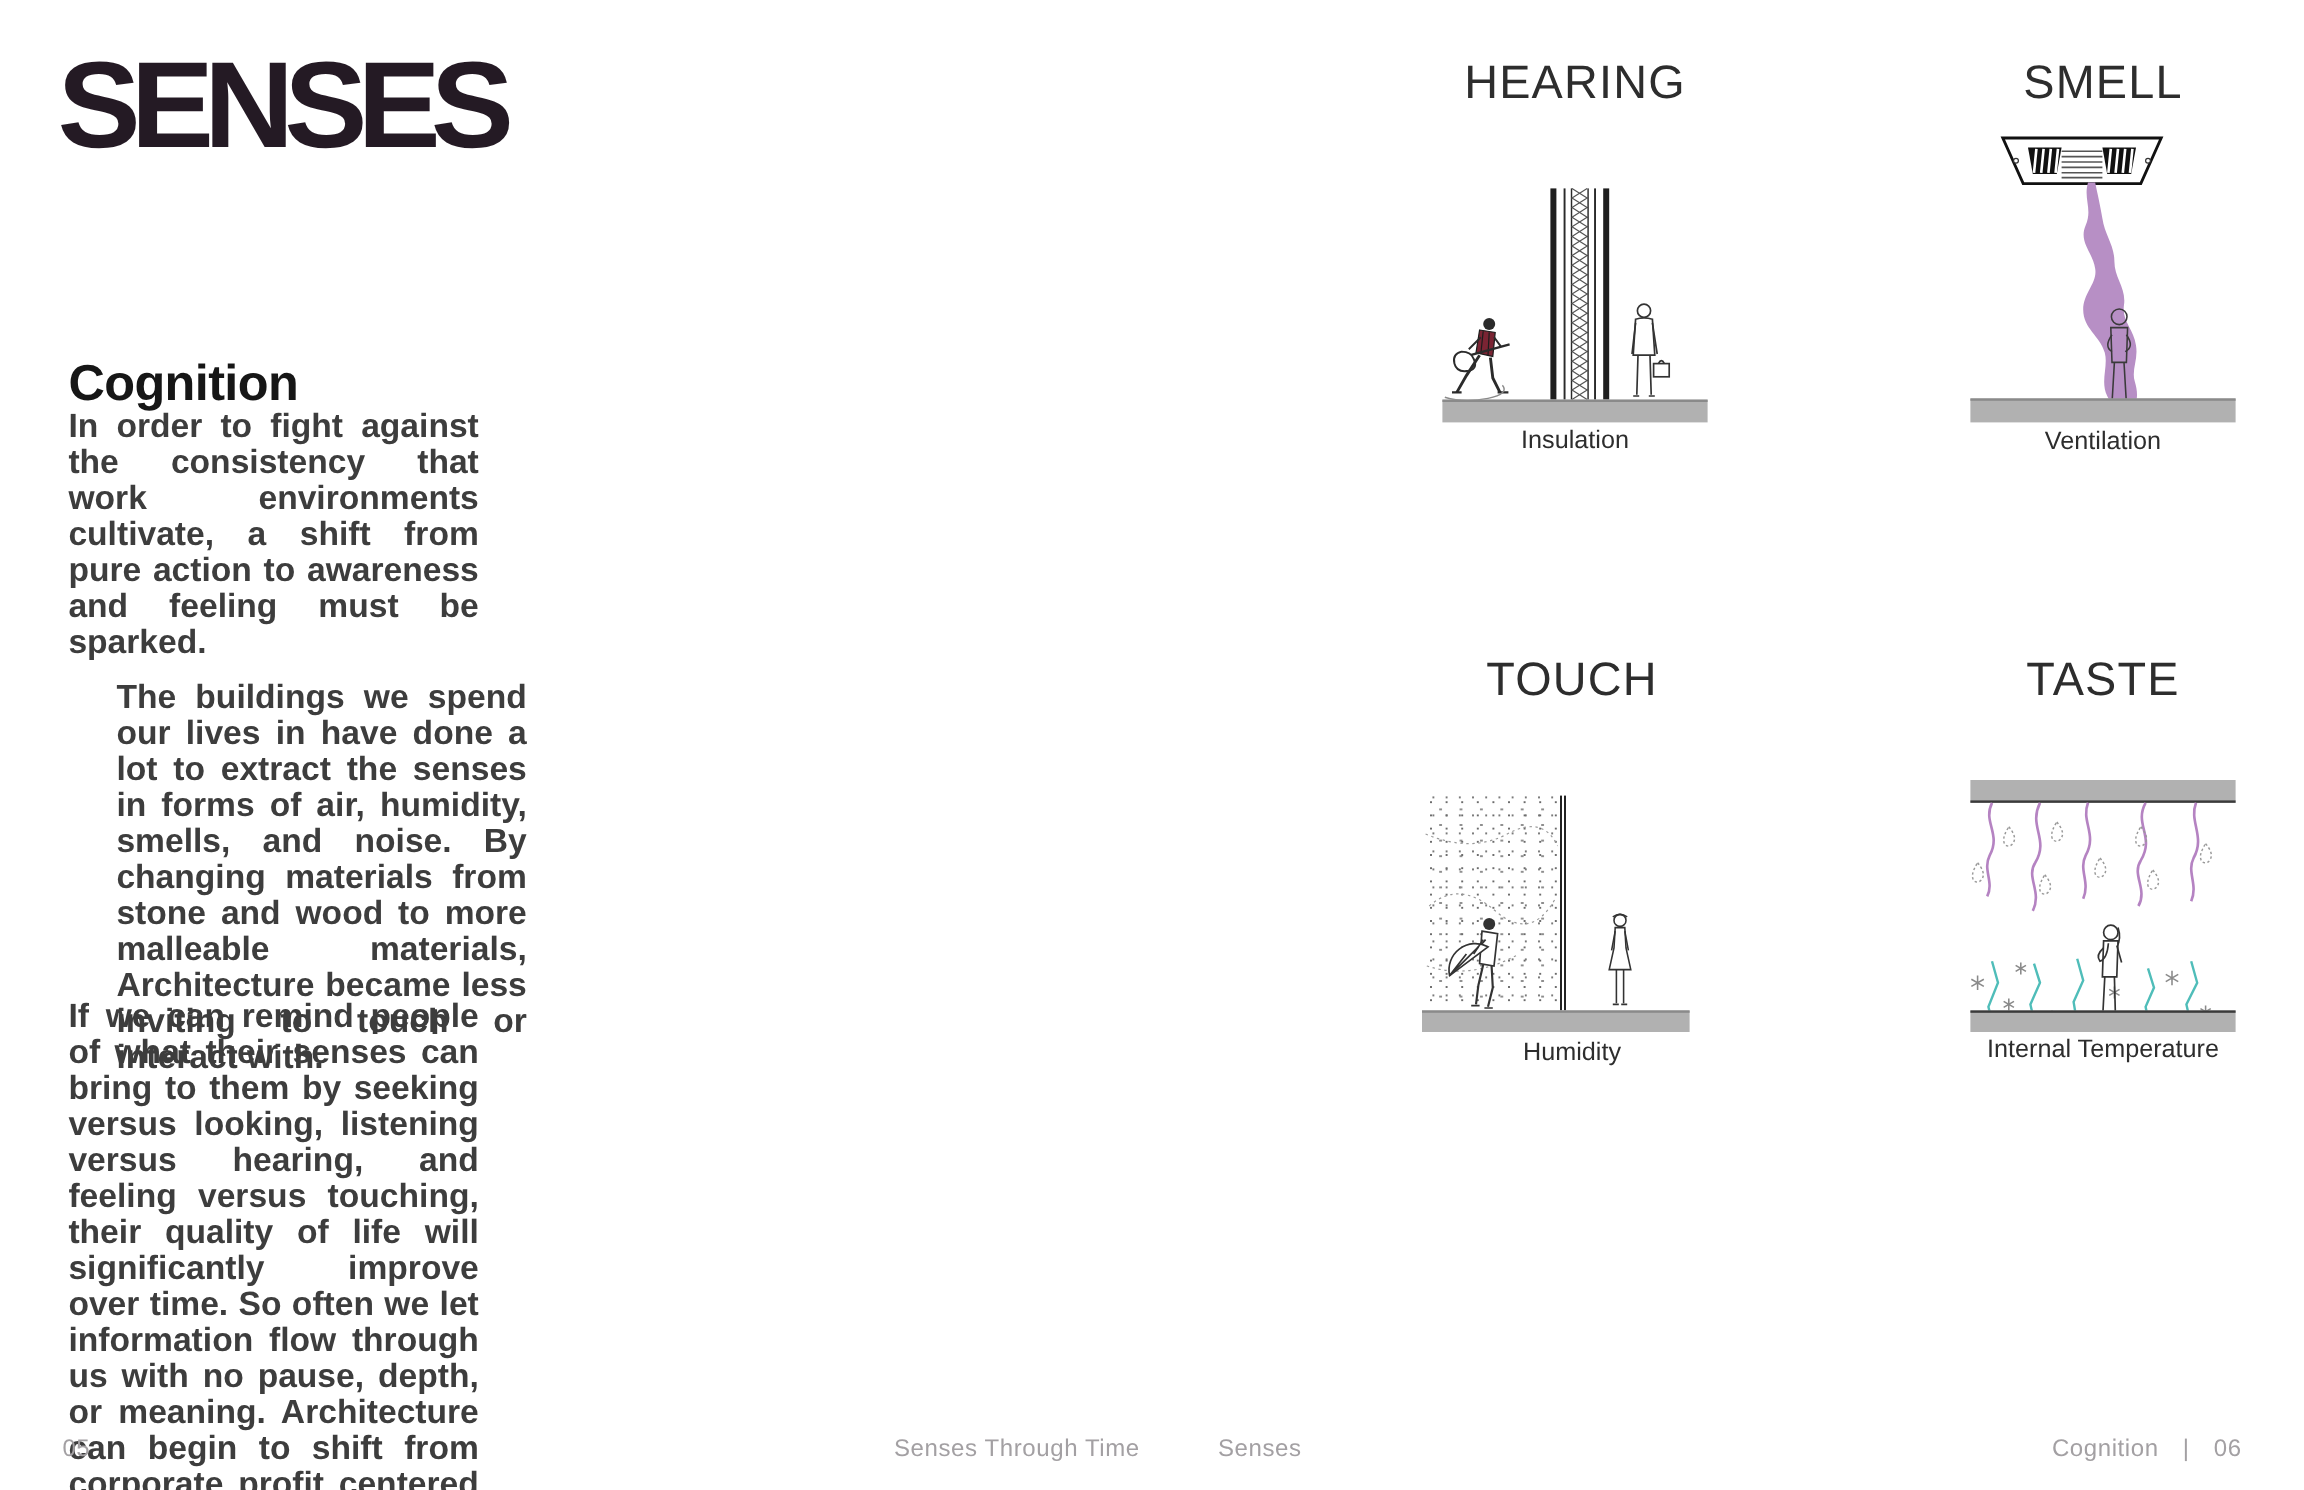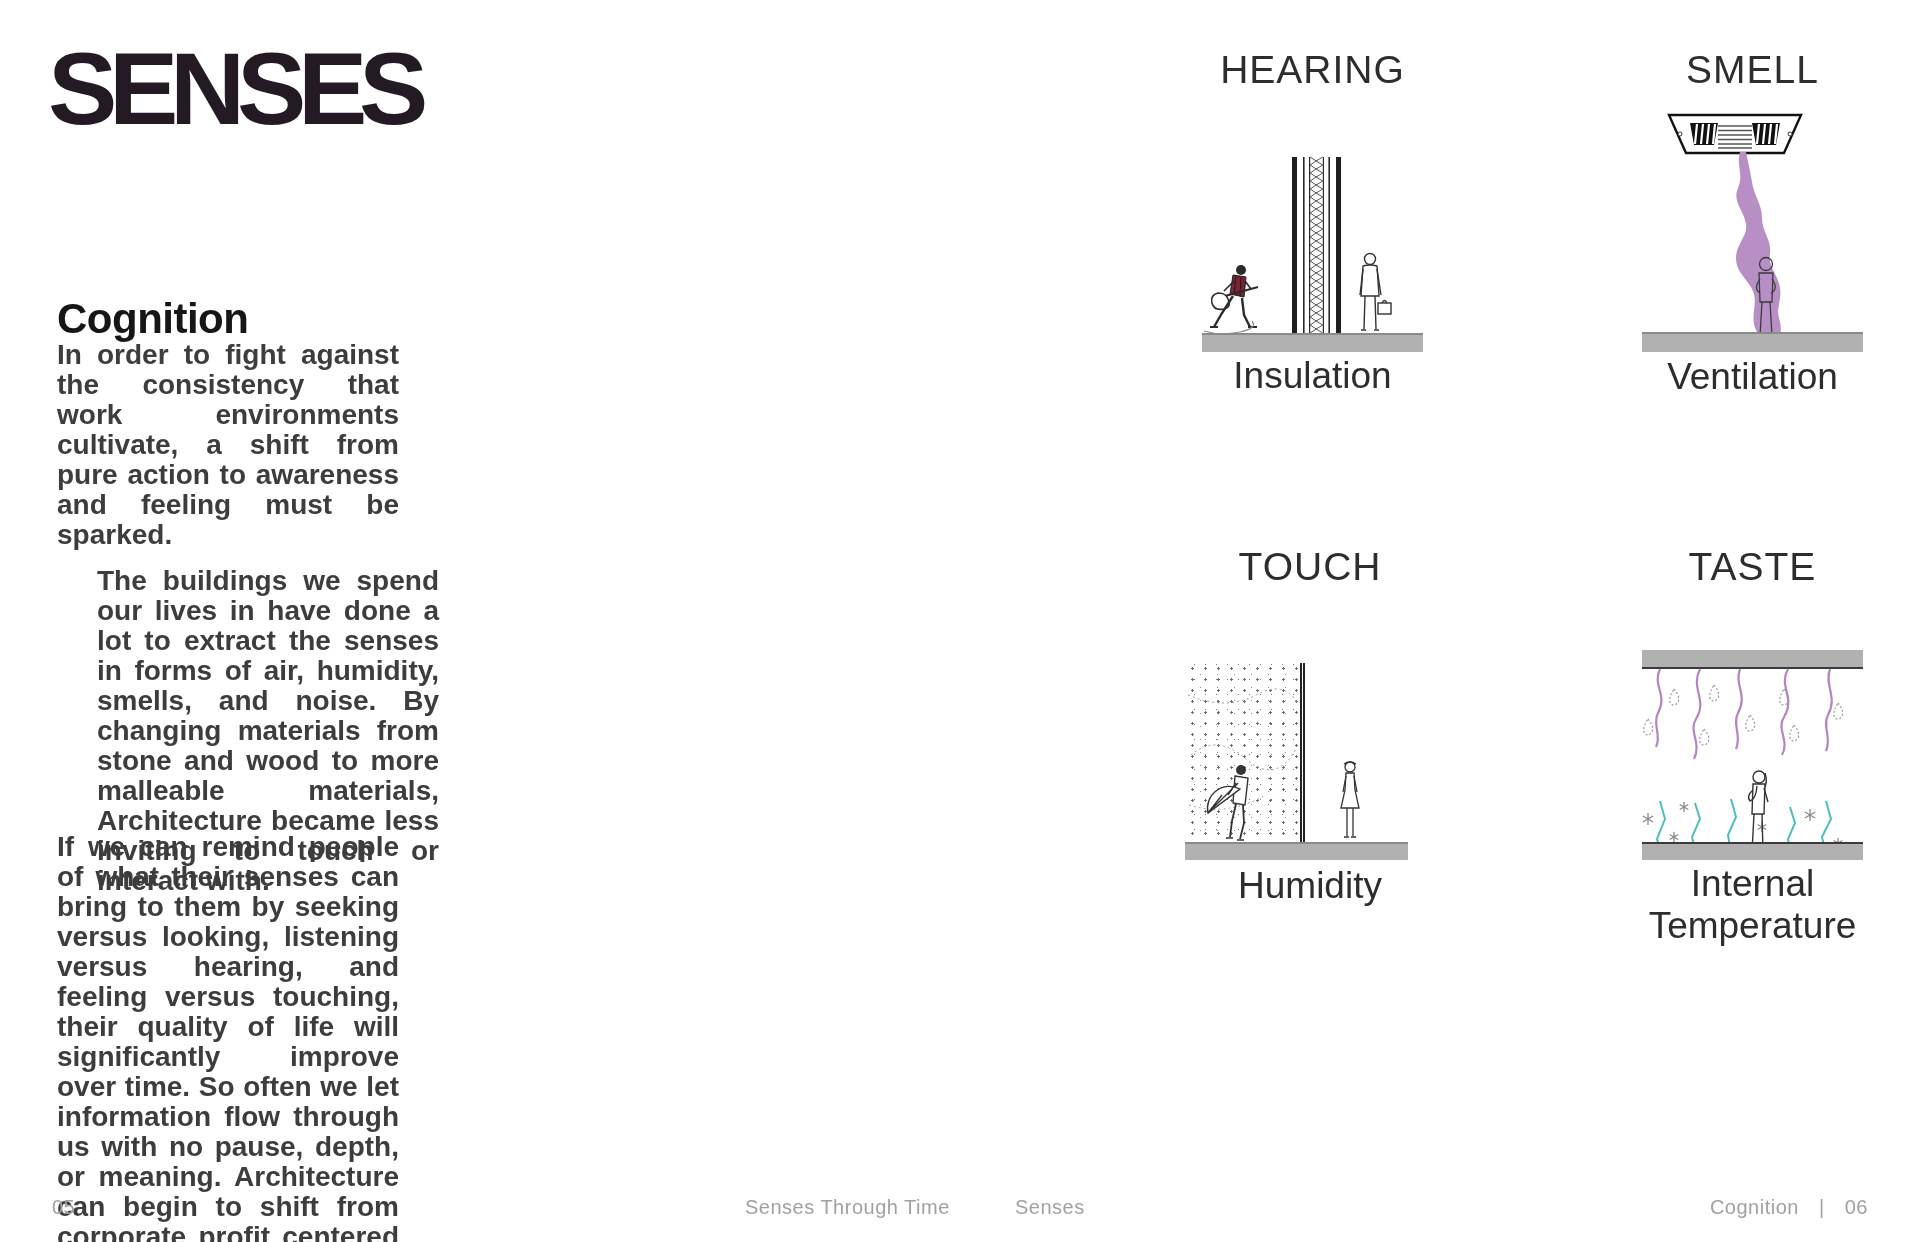--- a/index.html
+++ b/index.html
@@ -16,21 +16,21 @@
   .senses-title{
     left:48px;top:30px;font-size:100px;font-weight:700;letter-spacing:-8px;
     color:var(--ink);transform:scale(1.04,1.02);transform-origin:left top;white-space:nowrap;
   }
   .col{left:57px;width:342px;}
   .sec-head{font-size:42px;font-weight:700;color:var(--head);letter-spacing:-0.5px;}
   .sec-body{font-size:28px;line-height:30px;color:var(--body);text-align:justify;text-align-last:left;font-weight:bold;}
   .panel{position:absolute;}
   .panel-title{position:absolute;left:0;width:100%;text-align:center;font-size:39px;
     letter-spacing:1px;color:var(--panel);font-weight:400;}
-  .panel-caption{position:absolute;text-align:center;font-size:37px;color:var(--panel);}
+  .panel-caption{position:absolute;text-align:center;font-size:21px;color:var(--panel);}
   .floor{position:absolute;background:var(--bar);border-top:2px solid #8a8a8a;}
   .floor.hard{border-top:2px solid var(--bar-edge);}
   .ceiling{position:absolute;background:var(--bar);border-bottom:2px solid var(--bar-edge);}
   .stipple{
     position:absolute;
     background-image:
       radial-gradient(circle,#6b6b6b 1.1px,transparent 1.2px),
       radial-gradient(circle,#8c8c8c 0.9px,transparent 1px),
       radial-gradient(circle,#7a7a7a 0.9px,transparent 1px);
     background-size:13px 11px,17px 13px,11px 15px;

